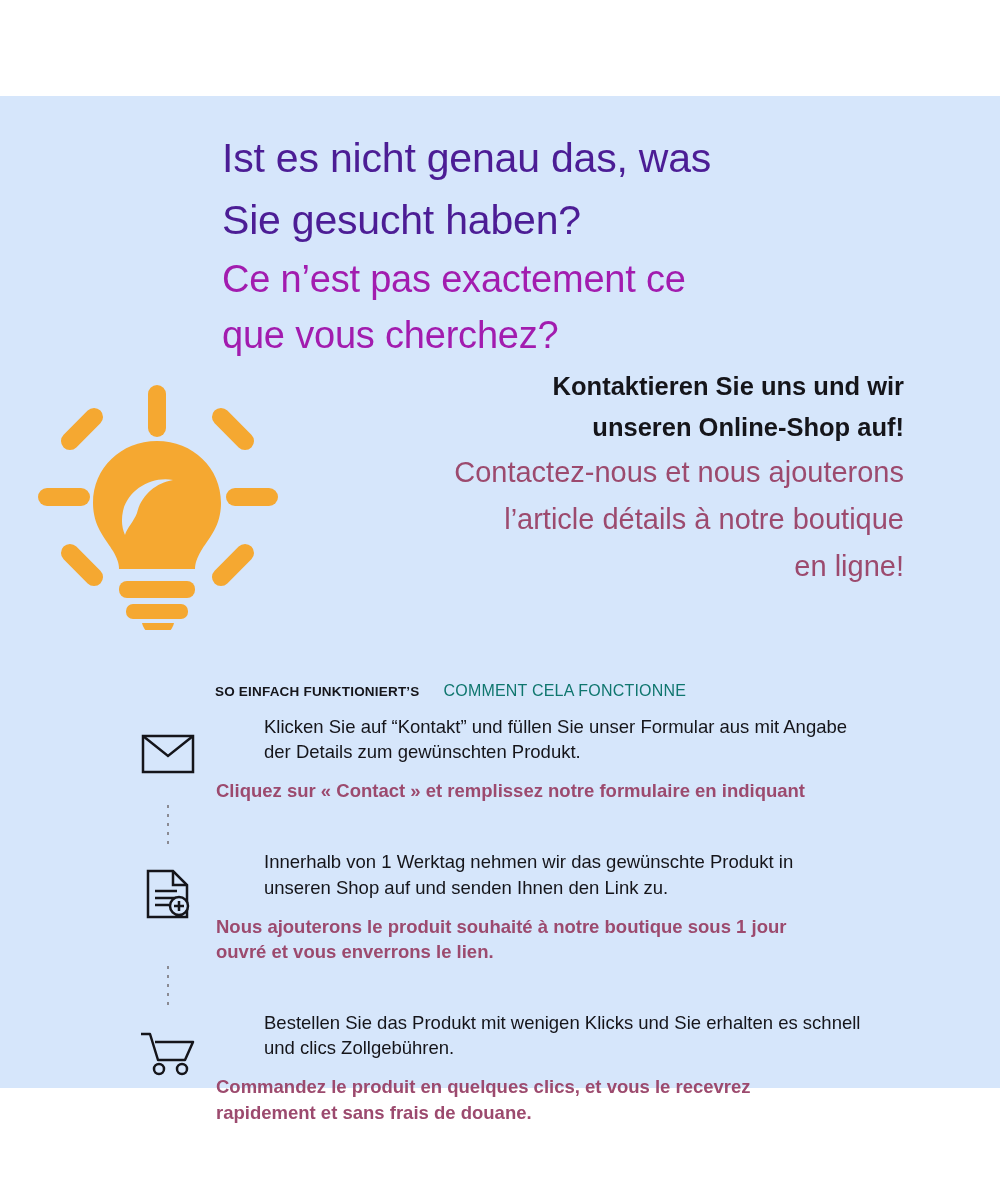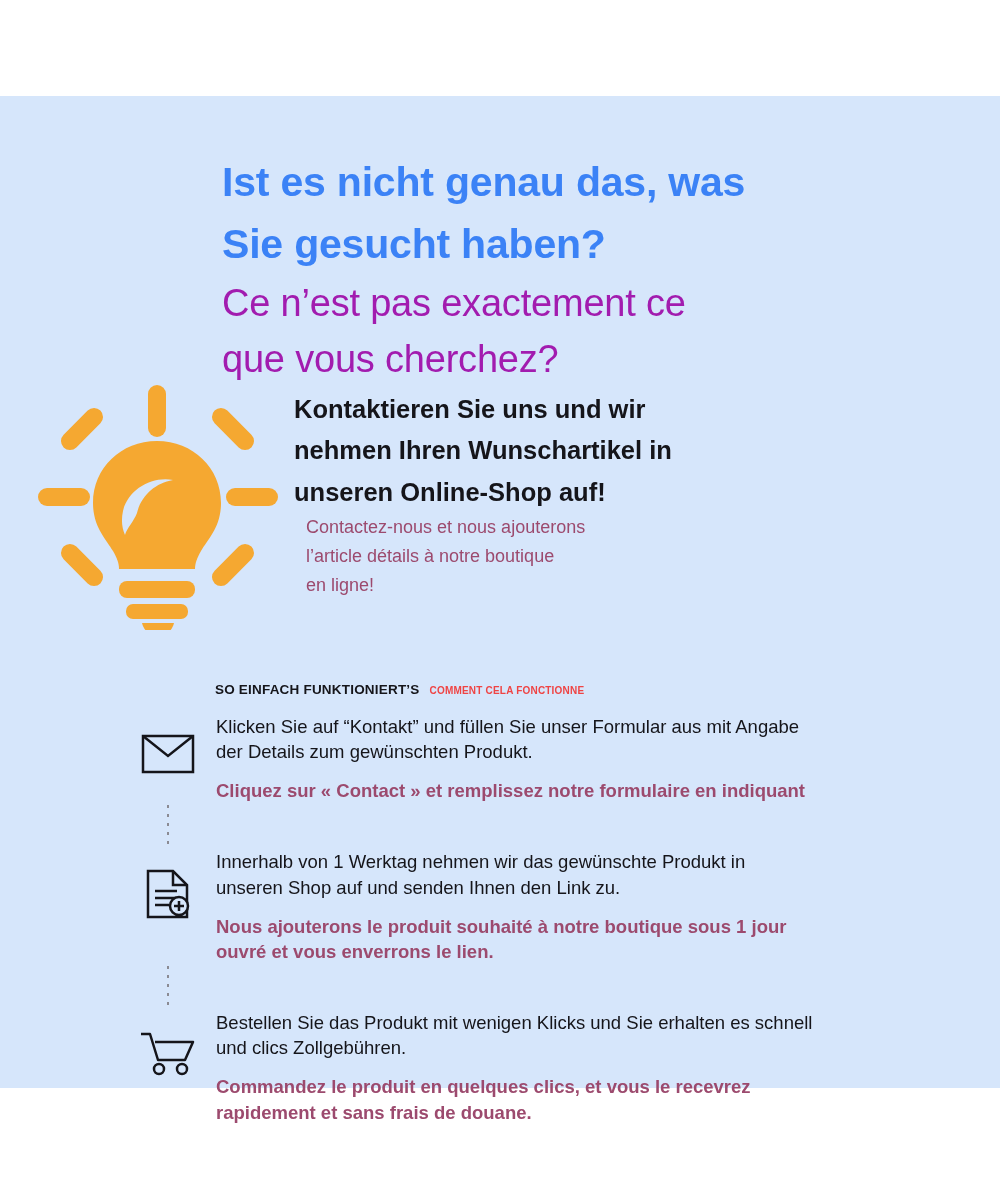--- a/index.html
+++ b/index.html
@@ -33,24 +33,23 @@
   
   .headings {
     position: absolute;
     left: 222px;
     top: 128px;
     width: 700px;
   }
   .head-de {
     font-size: 41px;
     line-height: 1.5;
-    font-weight: bold;
-    color: #3b82f6;
+    font-weight: normal;
+    color: #4c1d95;
     letter-spacing: -0.2px;
-    margin-top: 24px;
   }
   .head-fr {
     font-size: 38px;
     line-height: 1.48;
     font-weight: normal;
     color: #a21caf;
     letter-spacing: -0.2px;
   }
 
   
@@ -59,57 +58,58 @@
     left: 38px;
     top: 385px;
     width: 240px;
     height: 245px;
   }
 
   
   .intro {
     position: absolute;
     left: 294px;
-    top: 389px;
+    top: 366px;
     width: 610px;
+    text-align: right;
   }
   .intro-de {
     font-size: 25.5px;
     line-height: 1.62;
     font-weight: bold;
     color: #15151a;
   }
   .intro-fr {
-    font-size: 18px;
+    font-size: 29px;
     line-height: 1.62;
     font-weight: normal;
     color: #9c4a6e;
     margin-left: 12px;
   }
 
   
   .kicker {
     position: absolute;
     left: 215px;
     top: 682px;
     display: flex;
     align-items: baseline;
-    gap: 10px;
+    gap: 24px;
     text-align: right;
   }
   .kicker-de {
     font-size: 13.5px;
     font-weight: bold;
     color: #15151a;
     letter-spacing: 0.2px;
   }
   .kicker-fr {
-    font-size: 10px;
-    font-weight: bold;
-    color: #ef4444;
+    font-size: 16px;
+    font-weight: normal;
+    color: #0f766e;
     letter-spacing: 0.2px;
   }
 
   
   .steps {
     position: absolute;
     left: 120px;
     top: 712px;
     width: 810px;
   }
@@ -125,20 +125,21 @@
     padding-top: 22px;
   }
   .step-text {
     flex: 1 1 auto;
     padding-top: 2px;
   }
   .step-de {
     font-size: 18.5px;
     line-height: 1.36;
     color: #15151a;
+    margin-left: 48px;
   }
   .step-fr {
     font-size: 18.5px;
     line-height: 1.36;
     font-weight: bold;
     color: #9c4a6e;
     margin-top: 14px;
   }
   .dotline {
     height: 44px;
@@ -200,21 +201,20 @@
         <path d="M104 238h32c-2 8-8 13-16 13s-14-5-16-13z"></path>
       </g>
 
       <path d="M99 128c4-17 18-30 36-33-22-4-45 10-50 31-2 9-1 17 2 24 2-7 9-14 12-22z" fill="#d6e6fb"></path>
     </svg>
   </div>
 
   <div class="intro">
     <div class="intro-de">
       <div>Kontaktieren Sie uns und wir</div>
-      <div>nehmen Ihren Wunschartikel in</div>
       <div>unseren Online-Shop auf!</div>
     </div>
     <div class="intro-fr">
       <div>Contactez-nous et nous ajouterons</div>
       <div>l’article détails à notre boutique</div>
       <div>en ligne!</div>
     </div>
   </div>
 
   <div class="kicker">

